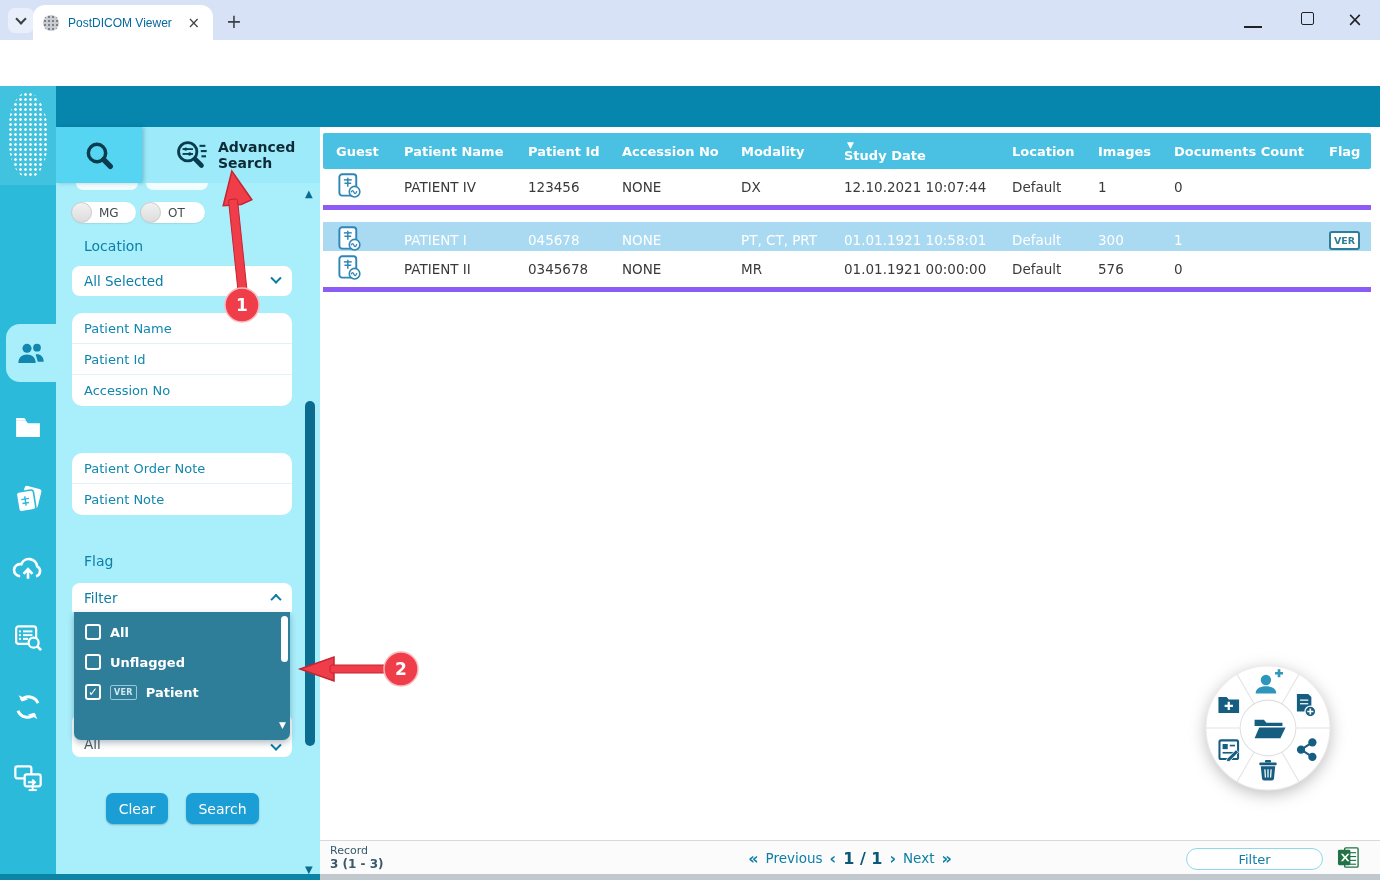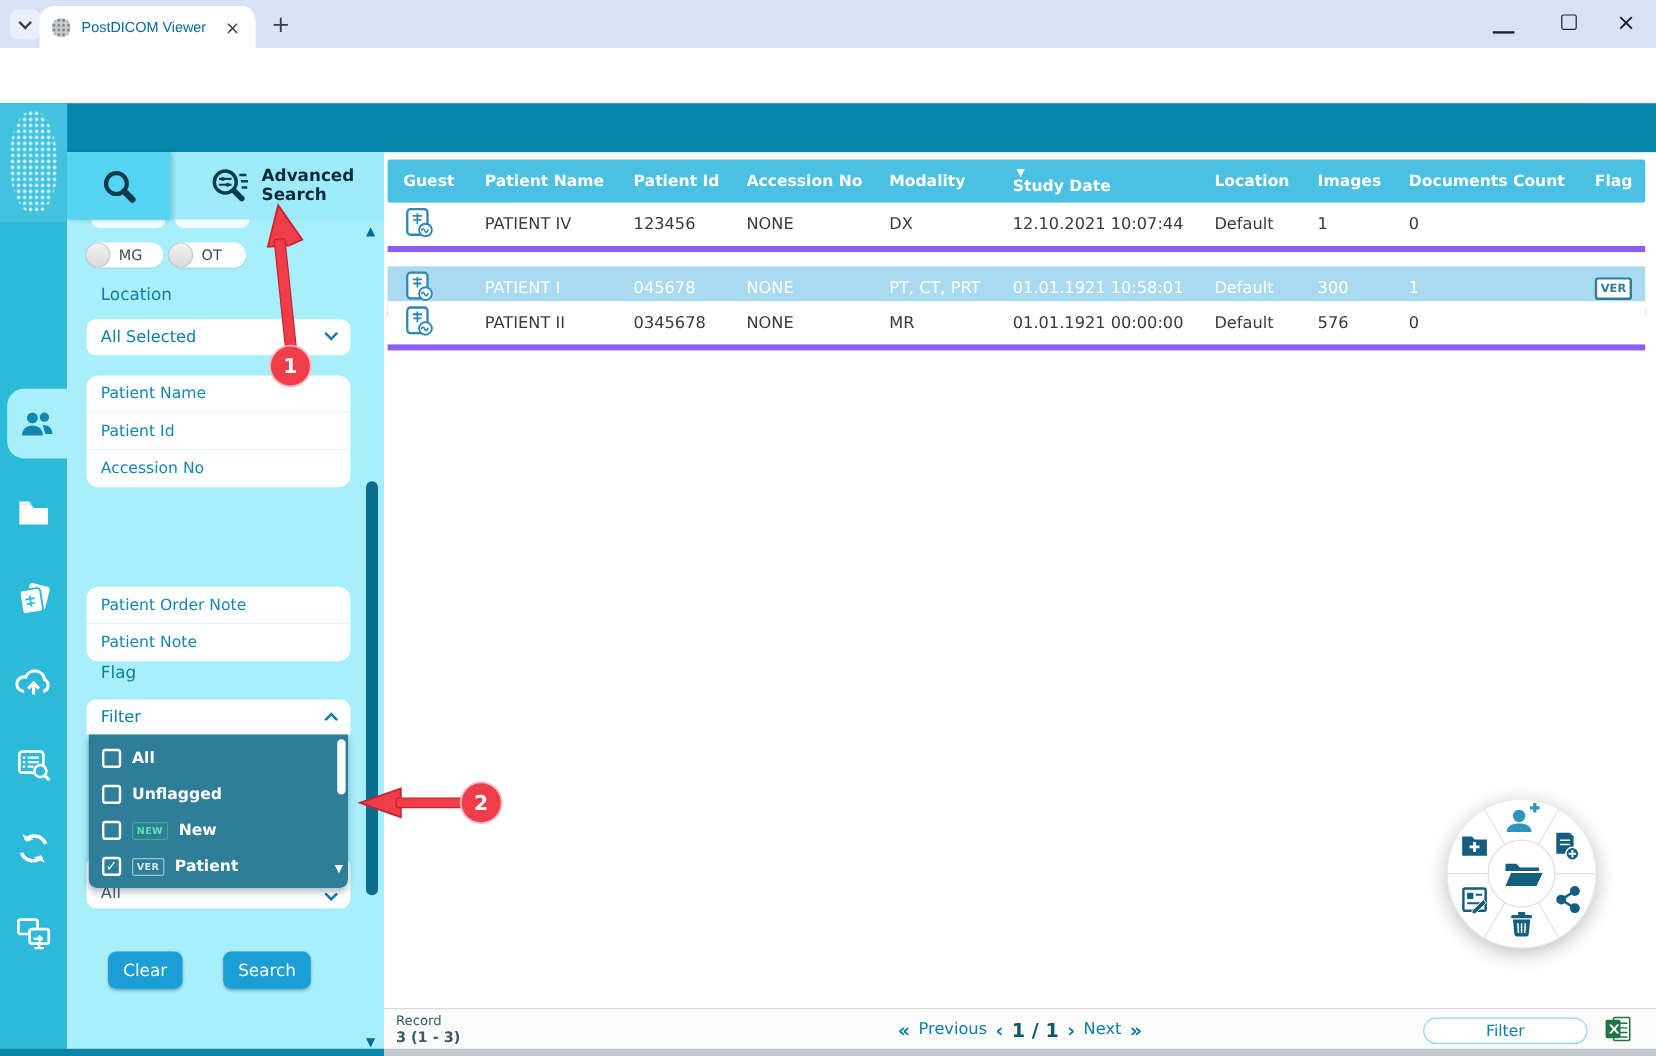--- a/index.html
+++ b/index.html
@@ -297,21 +297,21 @@
   <span>All Selected</span>
   <div class="chev-dn"></div>
 </div>
 
 <div class="field-group abs" style="top:313px;">
   <div class="field-row">Patient Name</div>
   <div class="field-row">Patient Id</div>
   <div class="field-row">Accession No</div>
 </div>
 
-<div class="field-group abs" style="top:453px;margin-top:36px;">
+<div class="field-group abs" style="top:453px;">
   <div class="field-row">Patient Order Note</div>
   <div class="field-row">Patient Note</div>
 </div>
 
 <div class="panel-label abs" style="top:553px;">Flag</div>
 <div id="flag-filter-box" class="select-box abs" style="top:583px;height:29px;">
   <span>Filter</span>
   <div class="chev-up"></div>
 </div>
 
@@ -325,36 +325,31 @@
     <span class="cb"></span>
 
     <b>All</b>
   </div>
   <div class="flag-opt">
     <span class="cb"></span>
 
     <b>Unflagged</b>
   </div>
   <div class="flag-opt">
-    <span class="cb"></span>
-    <span class="opt-badge badge-new">NEW</span>
-    <b>New</b>
-  </div>
-  <div class="flag-opt">
     <span class="cb checked"></span>
     <span class="opt-badge badge-ver">VER</span>
     <b>Patient</b>
   </div>
 </div>
 <div id="dd-scroll-track" class="abs">
   <div id="dd-thumb"></div>
   <div id="dd-arrow">▼</div>
 </div>
 
-<div class="btn abs" style="left:90px;width:62px;">Clear</div>
+<div class="btn abs" style="left:106px;width:62px;">Clear</div>
 <div class="btn abs" style="left:186px;width:73px;">Search</div>
 
 <div id="panel-scroll" class="abs">
   <div class="arrow" style="top:5px;">▲</div>
   <div id="panel-thumb"></div>
   <div class="arrow" style="top:681px;">▼</div>
 </div>
 
 <div id="main" class="abs"></div>
 <div id="table-header" class="abs">

